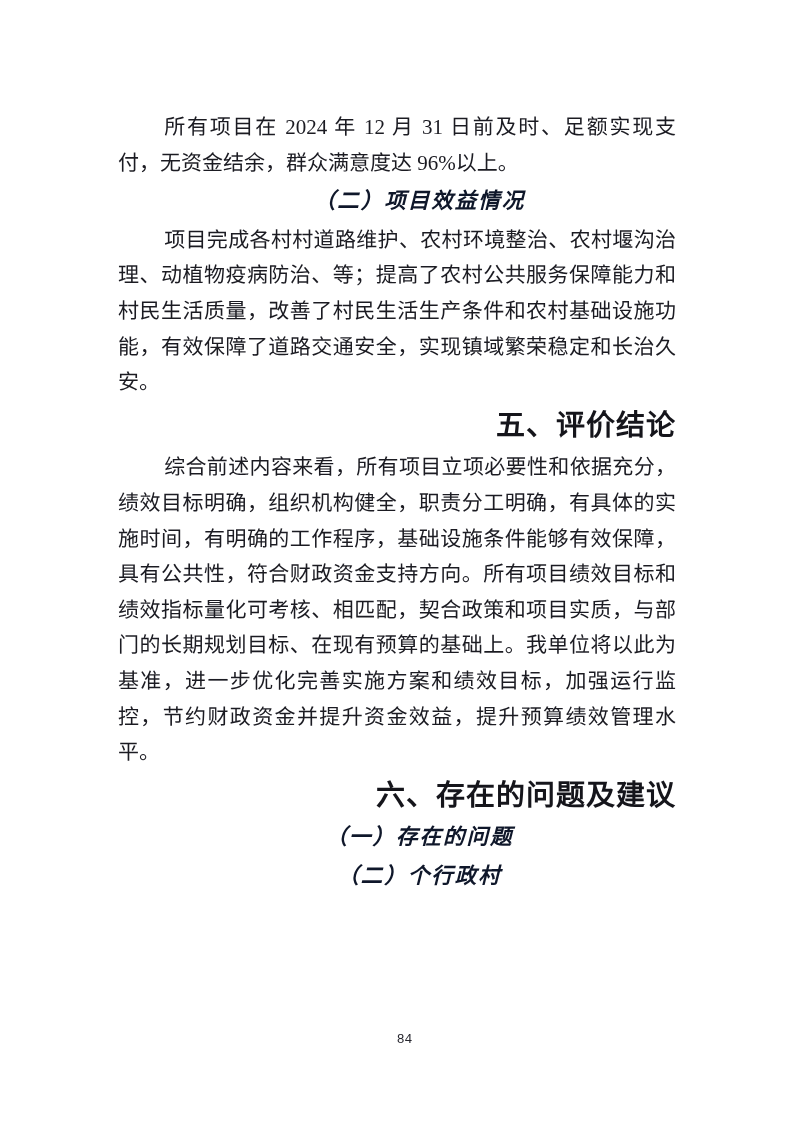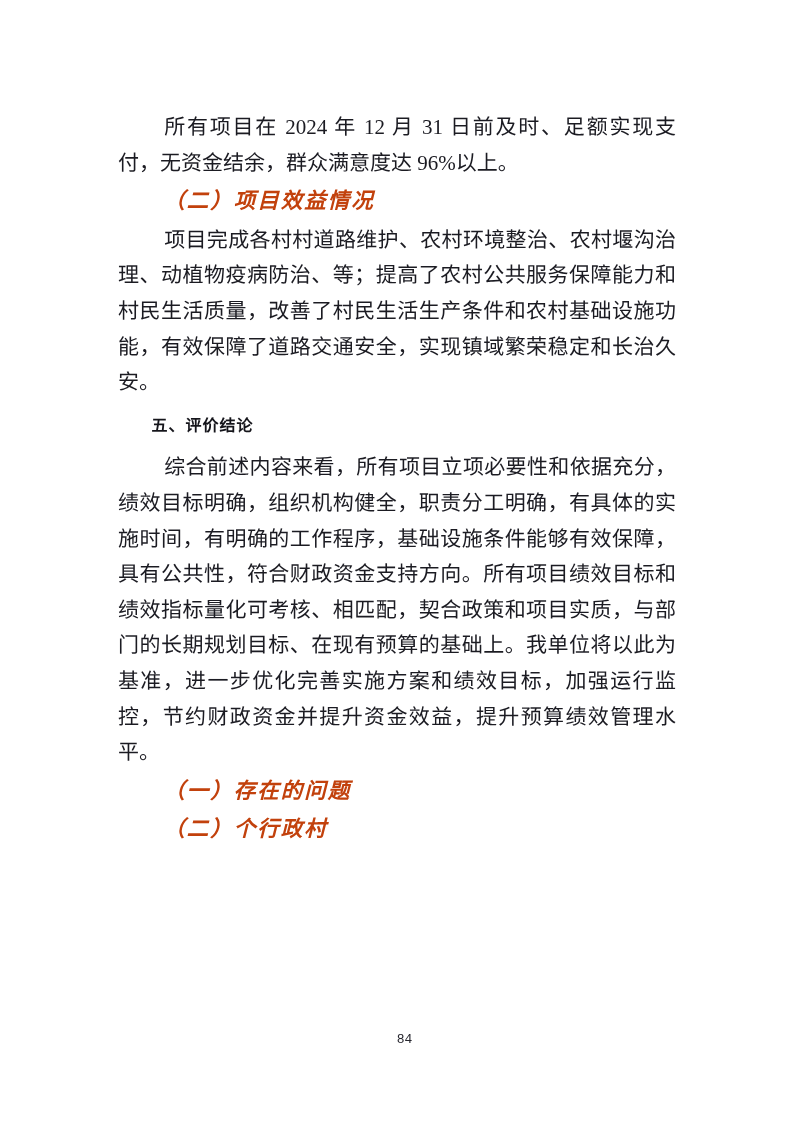--- a/index.html
+++ b/index.html
@@ -29,39 +29,41 @@
     line-height: 35.6px;
     text-align: justify;
     text-justify: inter-character;
     text-indent: 2.2em;
     color: #1b1b22;
   }
 
   
   .content .heading1 {
     font-family: "Liberation Sans", sans-serif;
-    font-size: 16px;
+    font-size: 29px;
     font-weight: bold;
     line-height: 35.6px;
     text-indent: 2.1em;
     letter-spacing: 1px;
     margin: 7px 0;
     color: #15151b;
+    text-align: right;
   }
 
   
   .content .heading3 {
     font-size: 21.5px;
     font-weight: bold;
     font-style: italic;
     line-height: 35.6px;
     text-indent: 2.1em;
     letter-spacing: 2px;
     margin: 3px 0;
-    color: #c2410c;
+    color: #0f172a;
+    text-align: center;
   }
 
   .page-number {
     position: absolute;
     top: 1024px;
     left: 8px;
     width: 100%;
     text-align: center;
     font-family: Liberation Mono, monospace;
     font-size: 13px;
@@ -71,17 +73,18 @@
 </head>
 <body>
 
 <div class="page">
   <div class="content">
       <p class="paragraph">所有项目在 2024 年 12 月 31 日前及时、足额实现支付，无资金结余，群众满意度达 96%以上。</p>
       <h3 class="heading3">（二）项目效益情况</h3>
       <p class="paragraph">项目完成各村村道路维护、农村环境整治、农村堰沟治理、动植物疫病防治、等；提高了农村公共服务保障能力和村民生活质量，改善了村民生活生产条件和农村基础设施功能，有效保障了道路交通安全，实现镇域繁荣稳定和长治久安。</p>
       <h2 class="heading1">五、评价结论</h2>
       <p class="paragraph">综合前述内容来看，所有项目立项必要性和依据充分，绩效目标明确，组织机构健全，职责分工明确，有具体的实施时间，有明确的工作程序，基础设施条件能够有效保障，具有公共性，符合财政资金支持方向。所有项目绩效目标和绩效指标量化可考核、相匹配，契合政策和项目实质，与部门的长期规划目标、在现有预算的基础上。我单位将以此为基准，进一步优化完善实施方案和绩效目标，加强运行监控，节约财政资金并提升资金效益，提升预算绩效管理水平。</p>
+      <h2 class="heading1">六、存在的问题及建议</h2>
       <h3 class="heading3">（一）存在的问题</h3>
       <h3 class="heading3">（二）个行政村</h3>
     </div>
   <div class="page-number">84</div>
 </div>
 
 </body></html>

